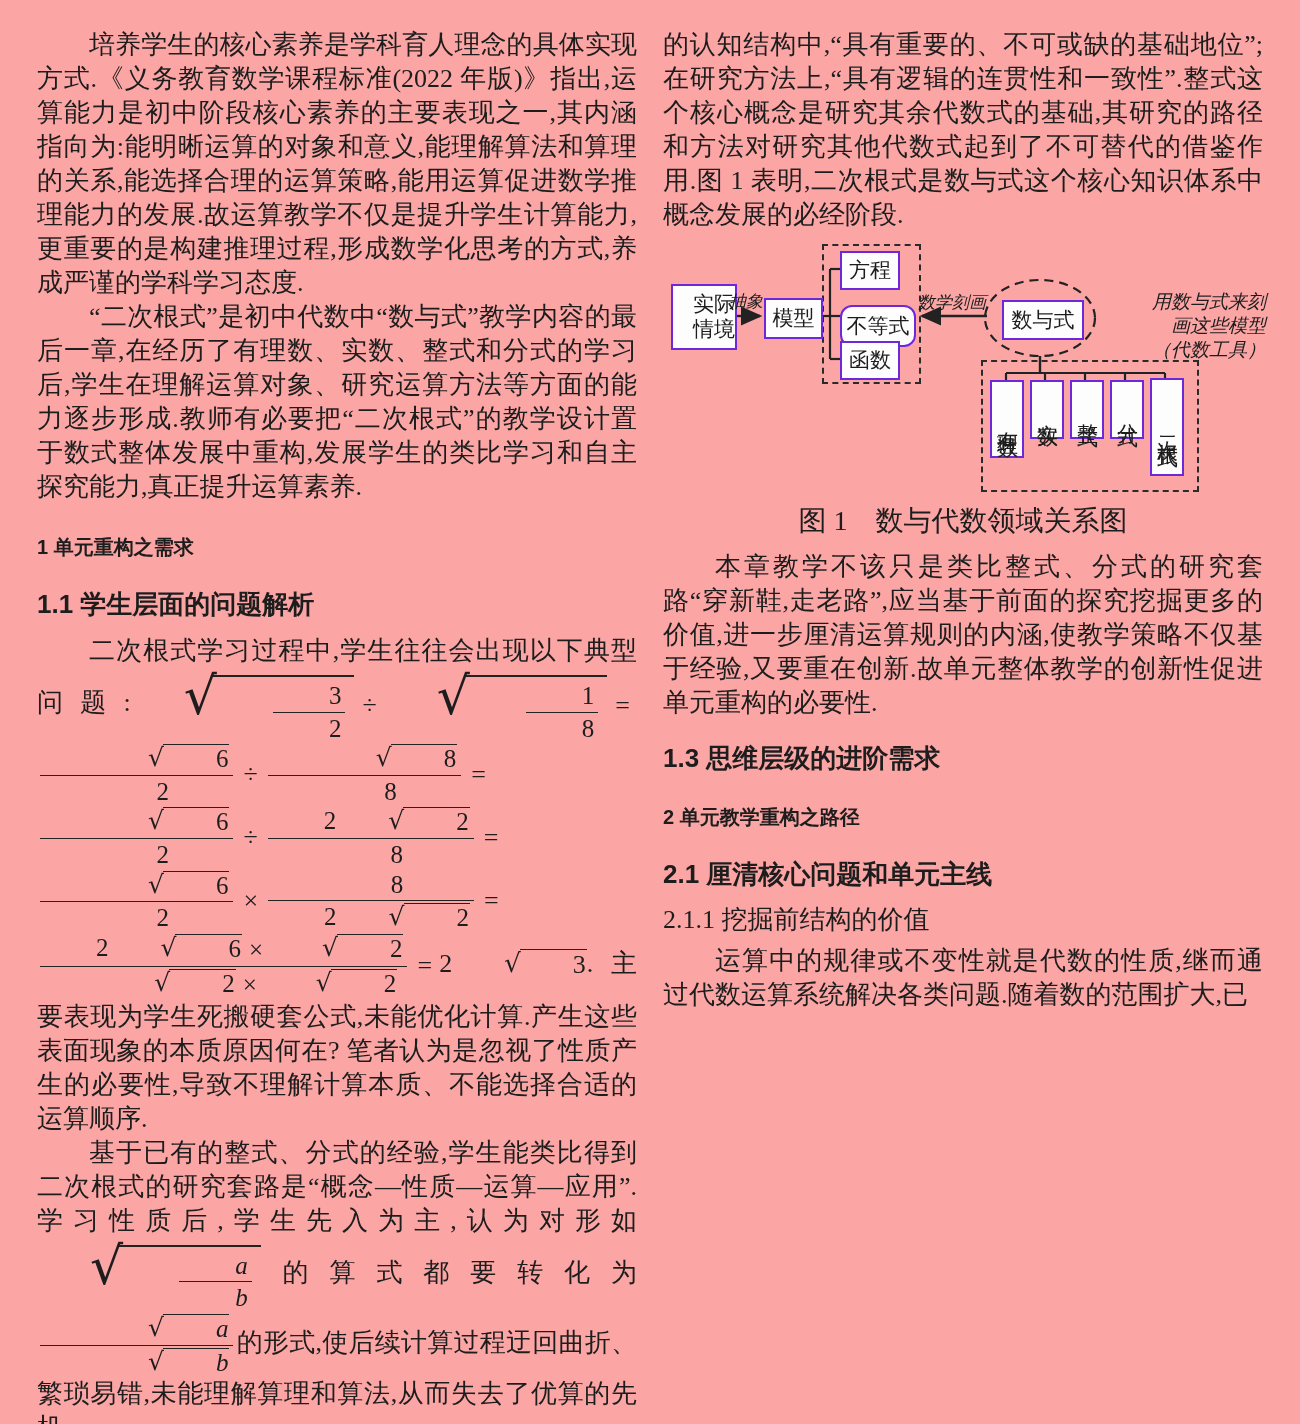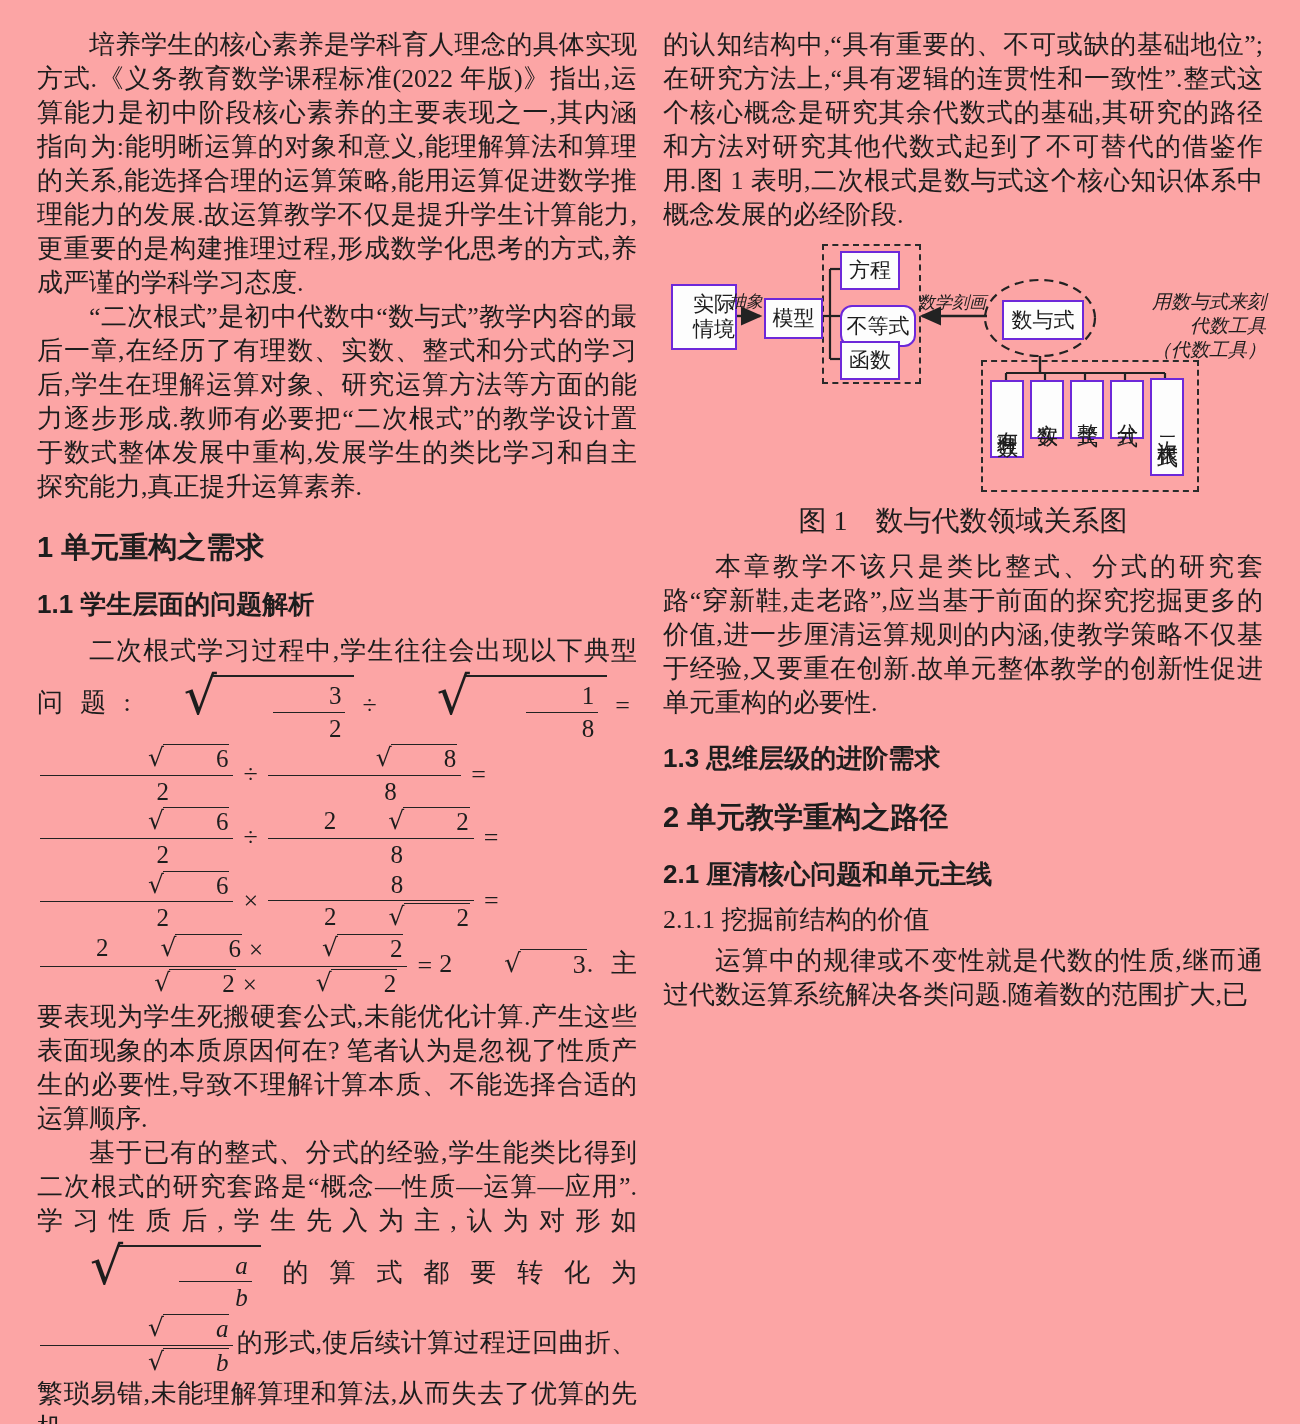--- a/index.html
+++ b/index.html
@@ -7,21 +7,21 @@
     position:relative; width:1300px; height:1424px; margin:0 auto;
     background:#fca5a5; overflow:hidden; color:#1d1d1d;
     font-family:"Liberation Serif","DejaVu Serif",serif;
     font-size:26px; line-height:34px;
   }
   .col{position:absolute; top:28px; width:600px; text-align:justify;}
   .col-left{left:37px;}
   .col-right{left:663px;}
   p.para{margin:0; text-indent:2em;}
   p.cont{margin:0; text-indent:0;}
-  h2.sec{font-family:"Liberation Sans","DejaVu Sans",sans-serif; font-size:29px; line-height:34px;
+  h2.sec{font-family:"Liberation Sans","DejaVu Sans",sans-serif; font-size:20px; line-height:34px;
      font-weight:700; margin:26px 0 24px 0; text-align:left;}
   h3.sub{font-family:"Liberation Sans","DejaVu Sans",sans-serif; font-size:26px; line-height:32px;
      font-weight:700; margin:22px 0 14px 0; text-align:left;}
   h4.subsub{font-size:26px; line-height:32px; font-weight:400; margin:12px 0 8px 0; text-align:left;}
 
   
   .mrow{white-space:nowrap;}
   .frac{display:inline-flex; flex-direction:column; vertical-align:middle; text-align:center;
         margin:0 3px; line-height:1.18; font-size:25px;}
   .frac .num{padding:0 4px 1px;}
@@ -200,21 +200,21 @@
       <div class="nbox vtext" style="left:327px; top:142px; width:30px; height:74px;">有理数</div>
       <div class="nbox vtext" style="left:367px; top:142px; width:30px; height:55px;">实数</div>
       <div class="nbox vtext" style="left:407px; top:142px; width:30px; height:55px;">整式</div>
       <div class="nbox vtext" style="left:447px; top:142px; width:30px; height:55px;">分式</div>
       <div class="nbox vtext" style="left:487px; top:140px; width:30px; height:94px;">二次根式</div>
 
       <div class="flabel" style="left:66px; top:54px;">抽象</div>
       <div class="flabel" style="left:255px; top:55px;">数学刻画</div>
       <div class="fnote" style="left:438px; top:52px; width:165px;">
         <div>用数与式来刻</div>
-        <div>代数工具</div>
+        <div>画这些模型</div>
         <div>（代数工具）</div>
       </div>
     </div>
 
     <p class="figcaption">图 1　数与代数领域关系图</p>
 
     <p class="para">本章教学不该只是类比整式、分式的研究套路“穿新鞋,走老路”,应当基于前面的探究挖掘更多的价值,进一步厘清运算规则的内涵,使教学策略不仅基于经验,又要重在创新.故单元整体教学的创新性促进单元重构的必要性.</p>
 
     <h3 class="sub">1.3 思维层级的进阶需求</h3>
 

